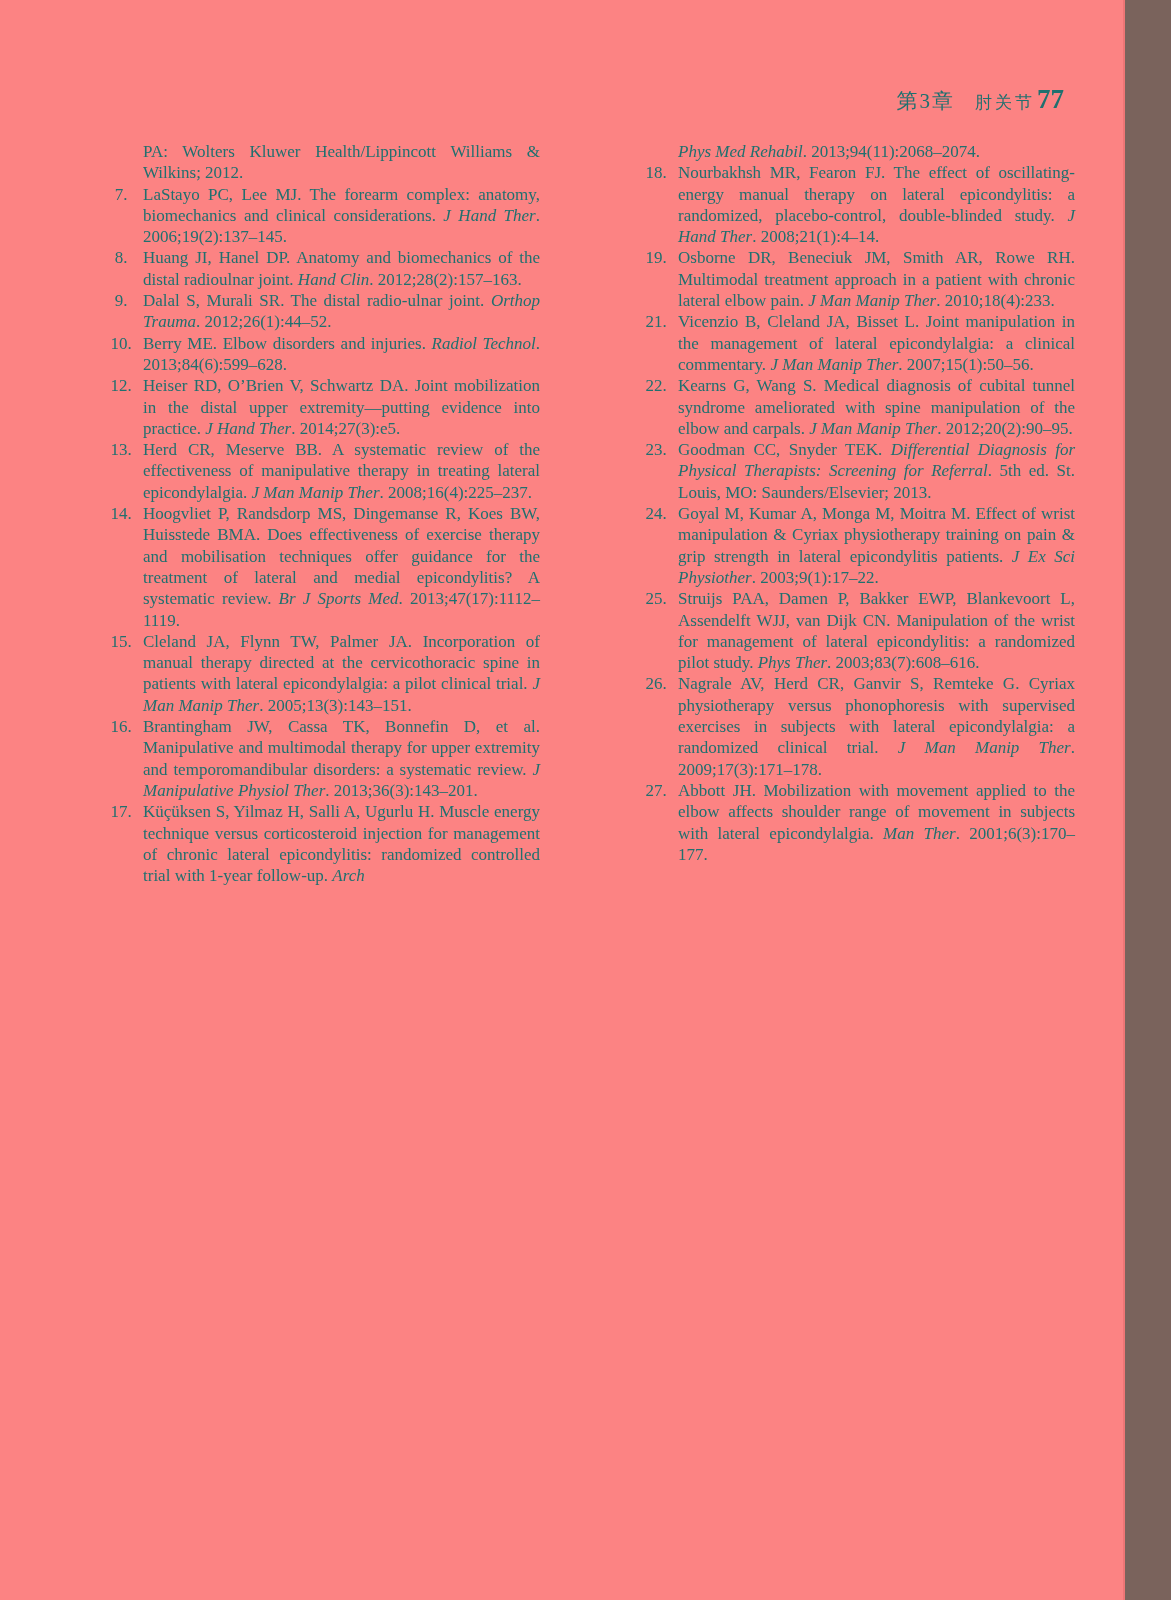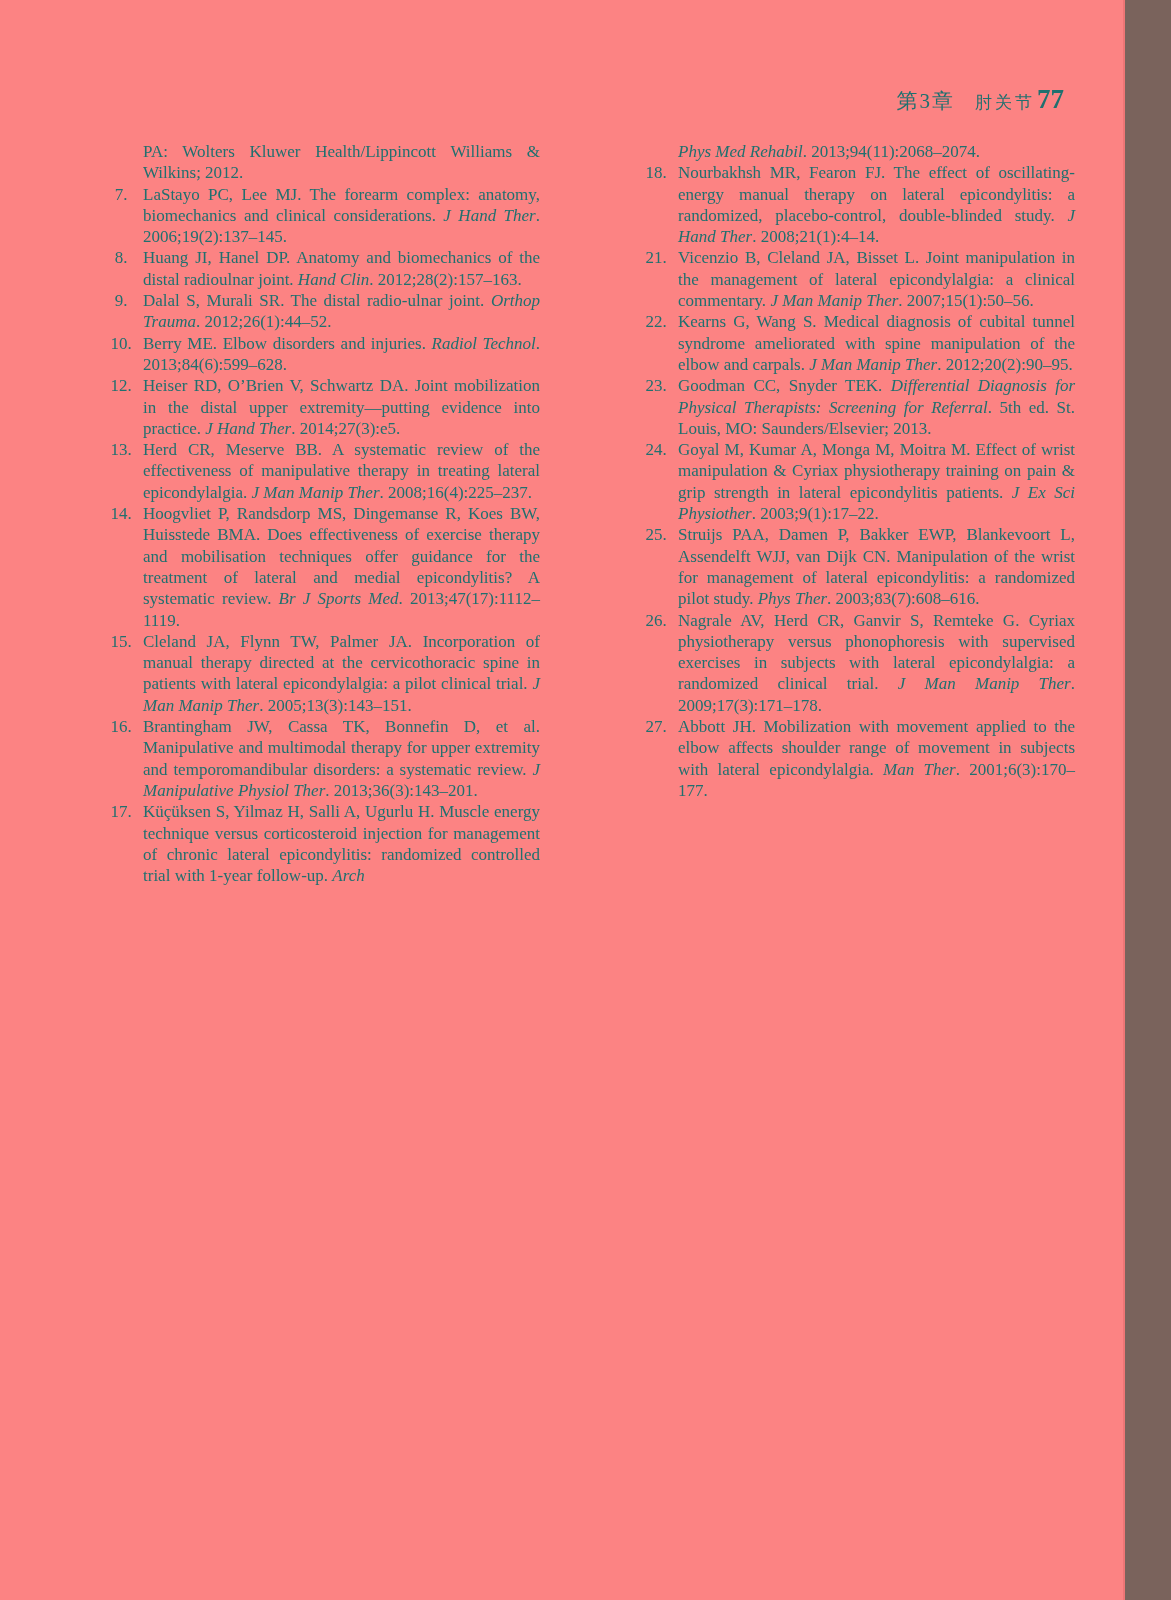--- a/index.html
+++ b/index.html
@@ -113,20 +113,24 @@
     <div class="col">
         <div class="ref">
           <span class="ref-num"></span>
           <div class="ref-body"><em>Phys Med Rehabil</em><span>. 2013;94(11):2068–2074.</span></div>
         </div>
         <div class="ref">
           <span class="ref-num">18.</span>
           <div class="ref-body"><span>Nourbakhsh MR, Fearon FJ. The effect of oscillating-energy manual therapy on lateral epicondylitis: a randomized, placebo-control, double-blinded study. </span><em>J Hand Ther</em><span>. 2008;21(1):4–14.</span></div>
         </div>
         <div class="ref">
+          <span class="ref-num">19.</span>
+          <div class="ref-body"><span>Osborne DR, Beneciuk JM, Smith AR, Rowe RH. Multimodal treatment approach in a patient with chronic lateral elbow pain. </span><em>J Man Manip Ther</em><span>. 2010;18(4):233.</span></div>
+        </div>
+        <div class="ref">
           <span class="ref-num">21.</span>
           <div class="ref-body"><span>Vicenzio B, Cleland JA, Bisset L. Joint manipulation in the management of lateral epicondylalgia: a clinical commentary. </span><em>J Man Manip Ther</em><span>. 2007;15(1):50–56.</span></div>
         </div>
         <div class="ref">
           <span class="ref-num">22.</span>
           <div class="ref-body"><span>Kearns G, Wang S. Medical diagnosis of cubital tunnel syndrome ameliorated with spine manipulation of the elbow and carpals. </span><em>J Man Manip Ther</em><span>. 2012;20(2):90–95.</span></div>
         </div>
         <div class="ref">
           <span class="ref-num">23.</span>
           <div class="ref-body"><span>Goodman CC, Snyder TEK. </span><em>Differential Diagnosis for Physical Therapists: Screening for Referral</em><span>. 5th ed. St. Louis, MO: Saunders/Elsevier; 2013.</span></div>

